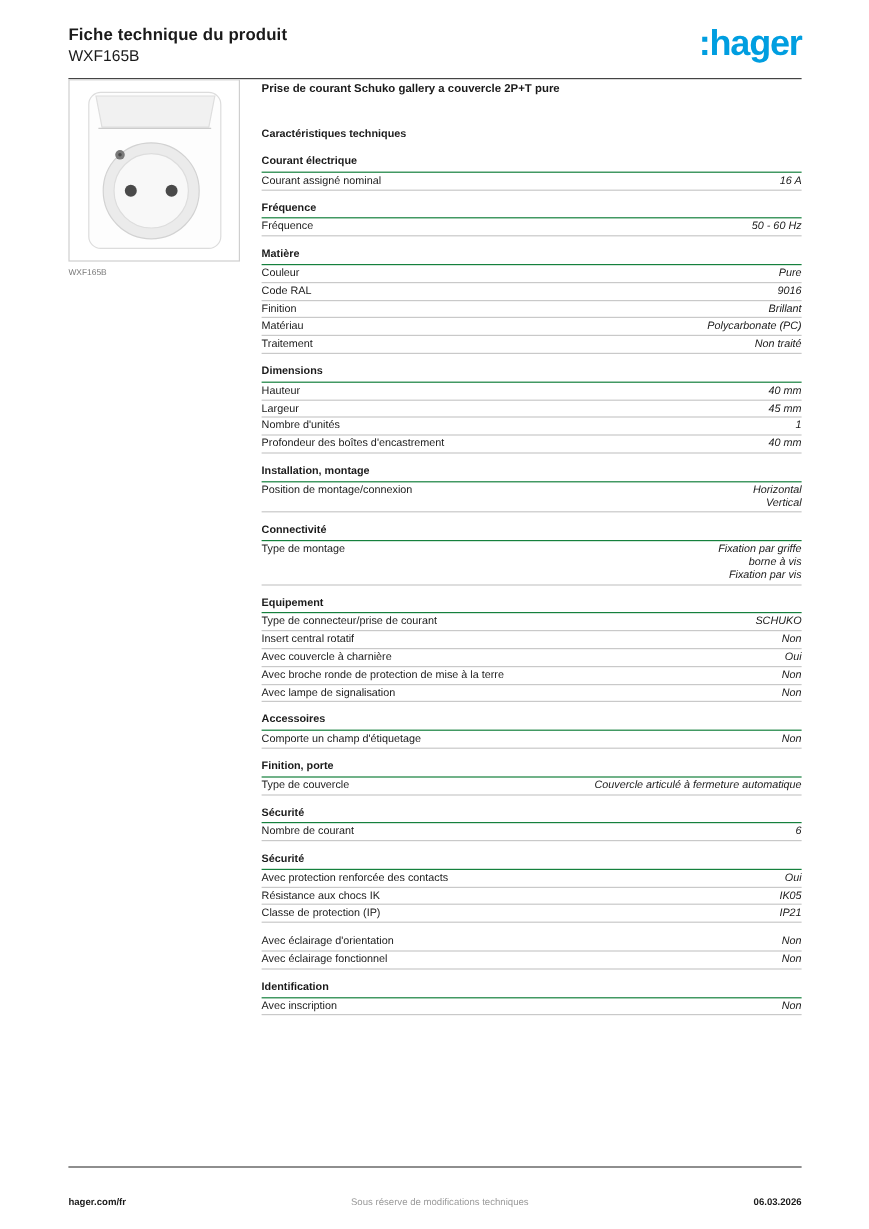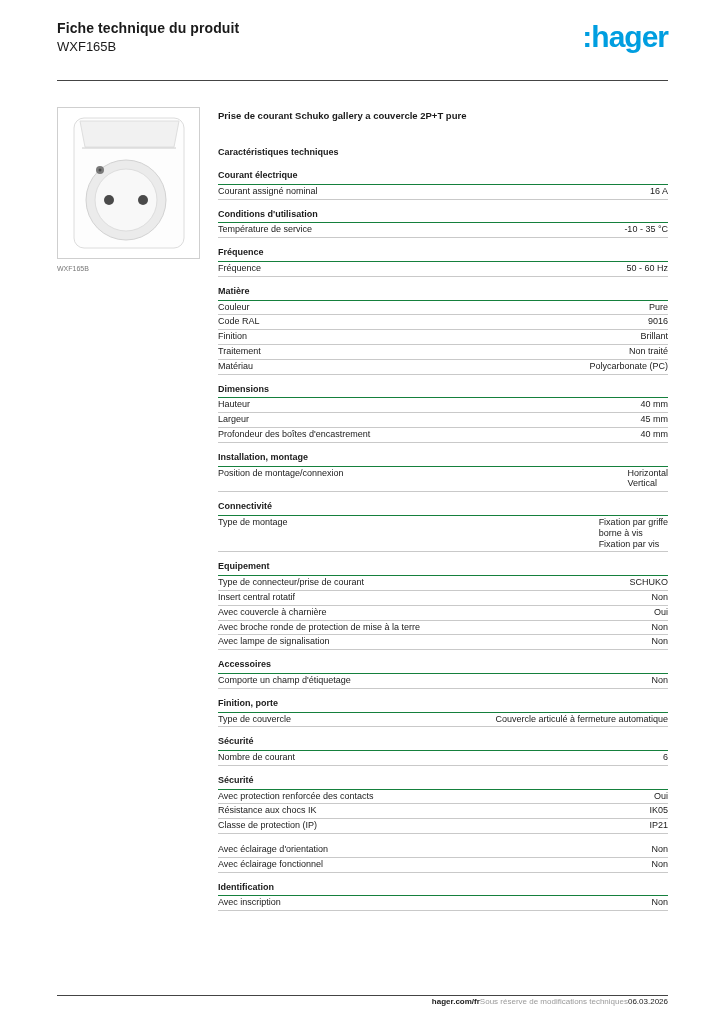--- a/index.html
+++ b/index.html
@@ -7,47 +7,47 @@
     width: 724px; height: 1024px;
     background: #ffffff;
     font-family: "Liberation Sans", sans-serif;
     color: #1a1a1a;
     position: relative;
     overflow: hidden;
   }
   .page { position: absolute; top: 0; left: 0; right: 0; bottom: 0; padding: 20px 56px 0 57px; box-sizing: border-box; }
 
   
-  .header { display: flex; justify-content: space-between; align-items: flex-start; padding-bottom: 26px; border-bottom: 1px solid #444; }
+  .header { display: flex; justify-content: space-between; align-items: flex-start; padding-bottom: 11px; border-bottom: 1px solid #444; }
   .doc-title { font-size: 14px; font-weight: bold; letter-spacing: 0.1px; }
   .doc-subtitle { font-size: 13px; margin-top: 3px; }
   .logo { font-size: 30px; font-weight: bold; letter-spacing: -1px; line-height: 1; margin-top: 2px; }
 
   
-  .content { display: flex; margin-top: 26px; }
+  .content { display: flex; }
   .left-col { width: 143px; flex: 0 0 143px; margin-right: 18px; }
   .image-box { width: 141px; height: 150px; border: 1px solid #cfcfcf; background: #fff; }
   .image-caption { font-size: 7px; color: #777; margin-top: 6px; }
 
   .right-col { flex: 1; min-width: 0; }
   .product-name { font-size: 9.5px; font-weight: bold; margin: 3px 0 26px 0; }
   .char-title { font-size: 9px; font-weight: bold; margin-bottom: 13px; }
 
   
   .spec-section { margin-bottom: 9px; }
   .section-title { font-size: 9px; font-weight: bold; line-height: 1.2; padding-bottom: 3px; border-bottom: 1px solid #15803d; }
   .spec-row { display: flex; justify-content: space-between; align-items: flex-start; font-size: 9px; line-height: 1.2; padding: 1px 0 2px 0; border-bottom: 1px solid #c9c9c9; }
   .row-label { text-align: right; padding-right: 10px; }
-  .row-value { text-align: left; white-space: pre-line; flex-shrink: 0; }
-
-  
-  .footer { position: absolute; left: 57px; right: 56px; bottom: 18px; border-top: 1px solid #444; padding-top: 1px; display: flex; justify-content: flex-end; align-items: baseline; font-size: 8px; }
+  .row-value { text-align: right; white-space: pre-line; flex-shrink: 0; font-style: italic; }
+
+  
+  .footer { position: absolute; left: 57px; right: 56px; bottom: 18px; border-top: 1px solid #444; padding-top: 24px; display: flex; justify-content: space-between; align-items: baseline; font-size: 8px; }
   .footer-site { font-weight: bold; }
   .footer-note { color: #9a9a9a; }
-  .footer-date { font-weight: normal; }
+  .footer-date { font-weight: bold; }
 </style>
 </head>
 <body>
 
 <div class="page">
 
   <div class="header">
     <div class="header-text">
       <div class="doc-title">Fiche technique du produit</div>
       <div class="doc-subtitle">WXF165B</div>
@@ -79,27 +79,20 @@
       <div class="char-title">Caractéristiques techniques</div>
       <div id="sections">
           <div class="spec-section">
             <div class="section-title">Courant électrique</div>
             <div class="spec-row">
               <span class="row-label">Courant assigné nominal</span>
               <span class="row-value">16 A</span>
             </div>
           </div>
           <div class="spec-section">
-            <div class="section-title">Conditions d'utilisation</div>
-            <div class="spec-row">
-              <span class="row-label">Température de service</span>
-              <span class="row-value">-10 - 35 °C</span>
-            </div>
-          </div>
-          <div class="spec-section">
             <div class="section-title">Fréquence</div>
             <div class="spec-row">
               <span class="row-label">Fréquence</span>
               <span class="row-value">50 - 60 Hz</span>
             </div>
           </div>
           <div class="spec-section">
             <div class="section-title">Matière</div>
             <div class="spec-row">
               <span class="row-label">Couleur</span>
@@ -107,37 +100,41 @@
             </div>
             <div class="spec-row">
               <span class="row-label">Code RAL</span>
               <span class="row-value">9016</span>
             </div>
             <div class="spec-row">
               <span class="row-label">Finition</span>
               <span class="row-value">Brillant</span>
             </div>
             <div class="spec-row">
+              <span class="row-label">Matériau</span>
+              <span class="row-value">Polycarbonate (PC)</span>
+            </div>
+            <div class="spec-row">
               <span class="row-label">Traitement</span>
               <span class="row-value">Non traité</span>
             </div>
-            <div class="spec-row">
-              <span class="row-label">Matériau</span>
-              <span class="row-value">Polycarbonate (PC)</span>
-            </div>
           </div>
           <div class="spec-section">
             <div class="section-title">Dimensions</div>
             <div class="spec-row">
               <span class="row-label">Hauteur</span>
               <span class="row-value">40 mm</span>
             </div>
             <div class="spec-row">
               <span class="row-label">Largeur</span>
               <span class="row-value">45 mm</span>
+            </div>
+            <div class="spec-row">
+              <span class="row-label">Nombre d'unités</span>
+              <span class="row-value">1</span>
             </div>
             <div class="spec-row">
               <span class="row-label">Profondeur des boîtes d'encastrement</span>
               <span class="row-value">40 mm</span>
             </div>
           </div>
           <div class="spec-section">
             <div class="section-title">Installation, montage</div>
             <div class="spec-row">
               <span class="row-label">Position de montage/connexion</span>

